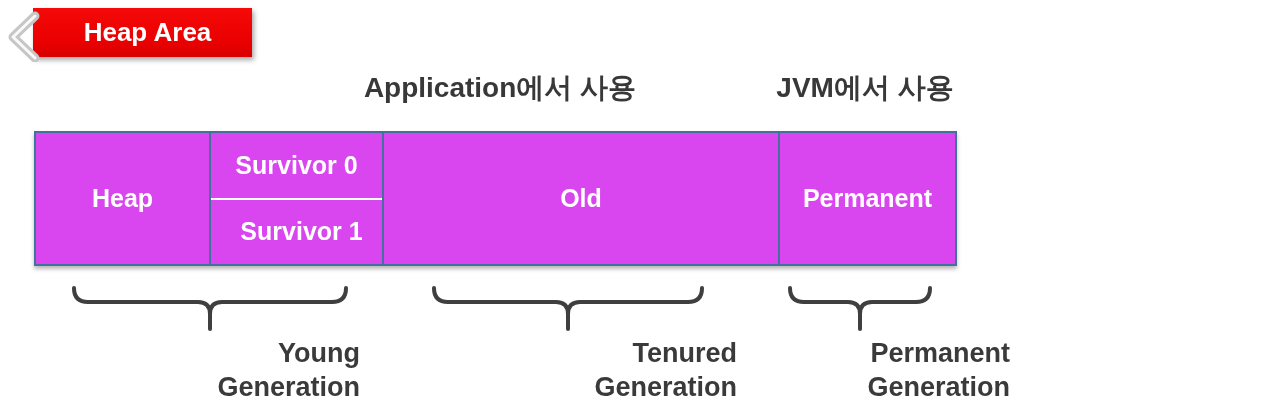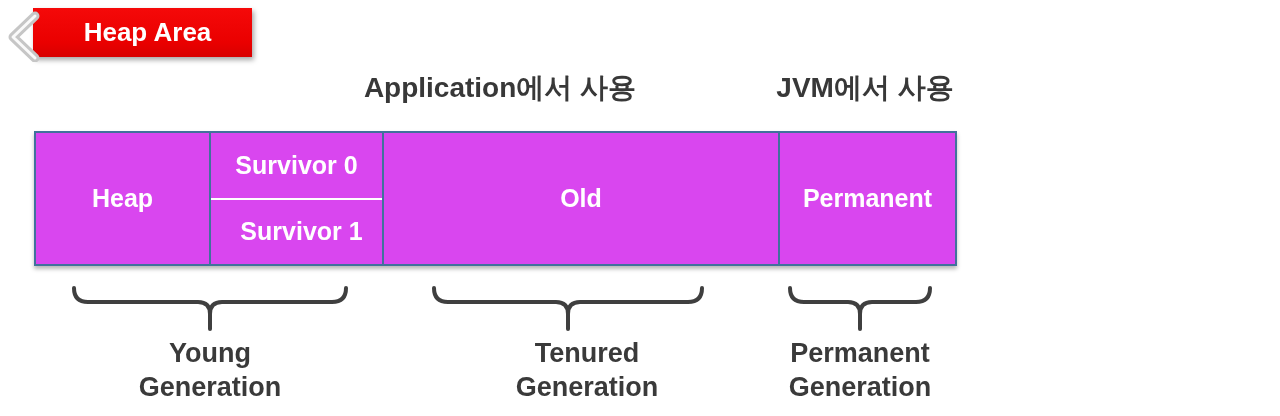--- a/index.html
+++ b/index.html
@@ -107,21 +107,21 @@
     stroke-width: 4;
     stroke-linecap: round;
     stroke-linejoin: round;
   }
 
   
   .gen-label {
     position: absolute;
     top: 336px;
     width: 300px;
-    text-align: center;
+    text-align: right;
     font-size: 27px;
     font-weight: bold;
     color: #3a3a3a;
     line-height: 34px;
   }
   .gen-label.young    { left: 60px;  }
   .gen-label.tenured  { left: 437px; }
   .gen-label.perm     { left: 710px; }
 </style>
 </head>

